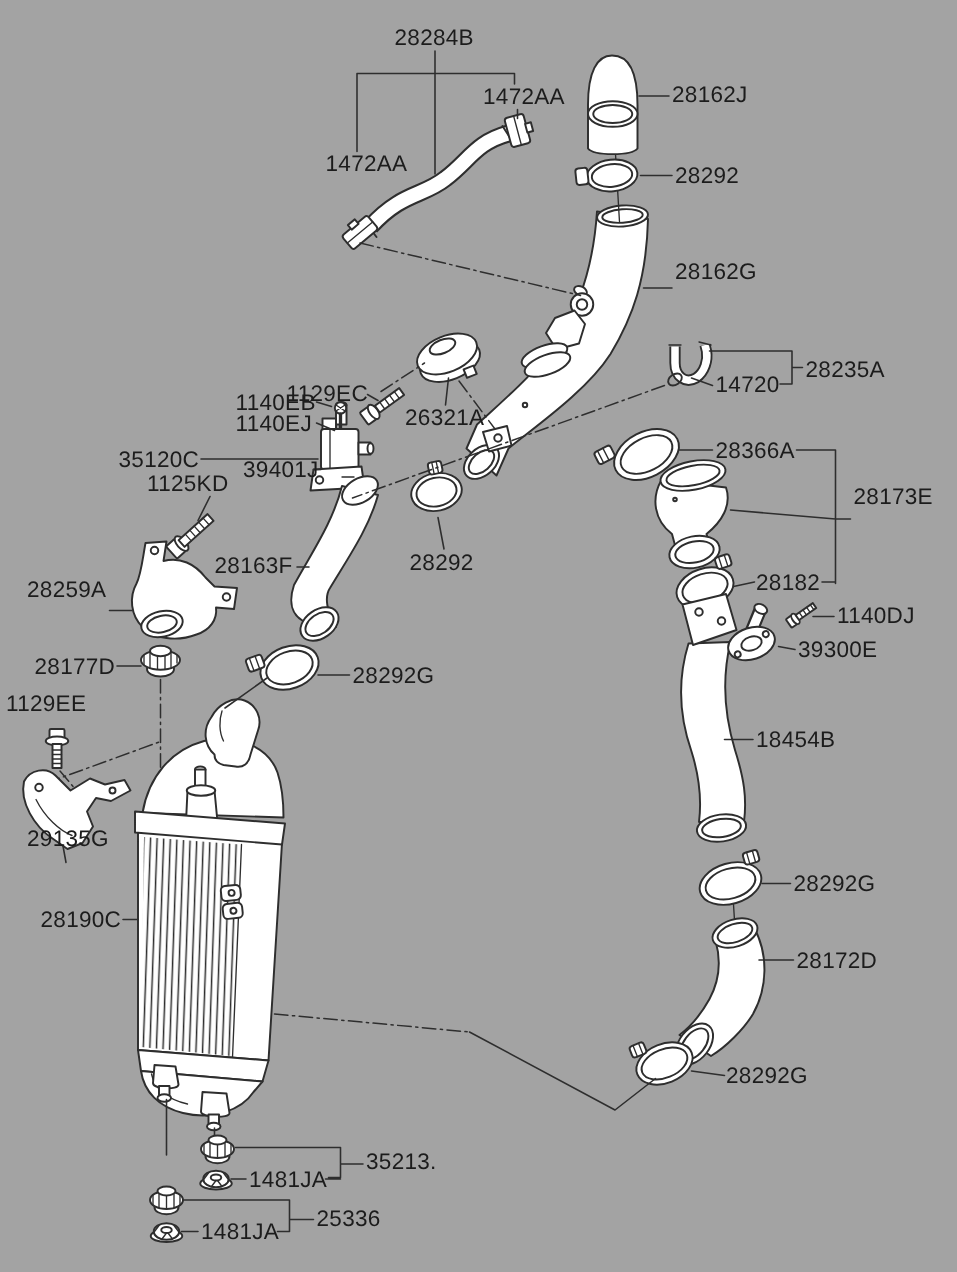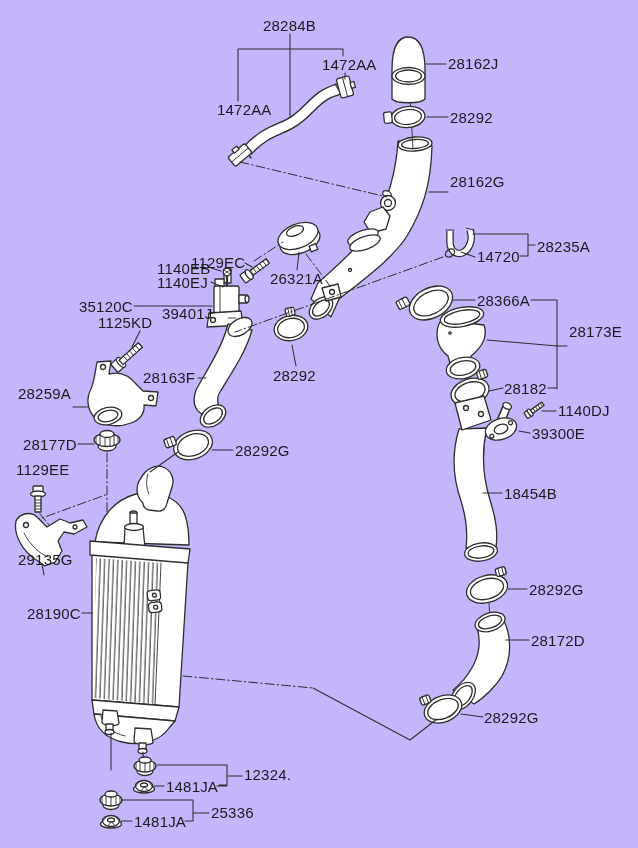--- a/index.html
+++ b/index.html
@@ -1,16 +1,16 @@
 <!DOCTYPE html>
 <html><head>
 <meta charset="utf-8">
 <style>
   html,body{margin:0;padding:0;background:#fff;}
-  .canvas{position:relative;width:638px;height:848px;background:#c4b5fd;overflow:hidden;
+  .canvas{position:relative;width:638px;height:848px;background:#a3a3a3;overflow:hidden;
           font-family:"Liberation Sans","DejaVu Sans",sans-serif;}
   .canvas svg{position:absolute;left:0;top:0;}
   .lbl{position:absolute;font-size:15px;line-height:15px;color:#1c1c1c;white-space:nowrap;letter-spacing:.2px;}
   .fw{fill:#ffffff;}
   .wh{stroke:#ffffff;}
   .thin{stroke-width:.9;}
   .bt{stroke-linecap:butt;}
   .dd{stroke-width:1;stroke-dasharray:9 3 1.5 3;}
   .ld{stroke-width:1.05;}
 </style>
@@ -363,26 +363,26 @@
   <div class="lbl" style="left:98px;top:315px">1125KD</div>
   <div class="lbl" style="left:569px;top:324px">28173E</div>
   <div class="lbl" style="left:143px;top:370px">28163F</div>
   <div class="lbl" style="left:273px;top:368px">28292</div>
   <div class="lbl" style="left:504px;top:381px">28182</div>
   <div class="lbl" style="left:18px;top:386px">28259A</div>
   <div class="lbl" style="left:558px;top:403px">1140DJ</div>
   <div class="lbl" style="left:532px;top:426px">39300E</div>
   <div class="lbl" style="left:23px;top:437px">28177D</div>
   <div class="lbl" style="left:235px;top:443px">28292G</div>
-  <div class="lbl" style="left:16px;top:462px">1129EE</div>
+  <div class="lbl" style="left:4px;top:462px">1129EE</div>
   <div class="lbl" style="left:504px;top:486px">18454B</div>
   <div class="lbl" style="left:18px;top:552px">29135G</div>
   <div class="lbl" style="left:529px;top:582px">28292G</div>
   <div class="lbl" style="left:27px;top:606px">28190C</div>
   <div class="lbl" style="left:531px;top:633px">28172D</div>
   <div class="lbl" style="left:484px;top:710px">28292G</div>
-  <div class="lbl" style="left:244px;top:767px">12324.</div>
+  <div class="lbl" style="left:244px;top:767px">35213.</div>
   <div class="lbl" style="left:166px;top:779px">1481JA</div>
   <div class="lbl" style="left:211px;top:805px">25336</div>
   <div class="lbl" style="left:134px;top:814px">1481JA</div>
 </div>
 
 </div>
 
 </body></html>

